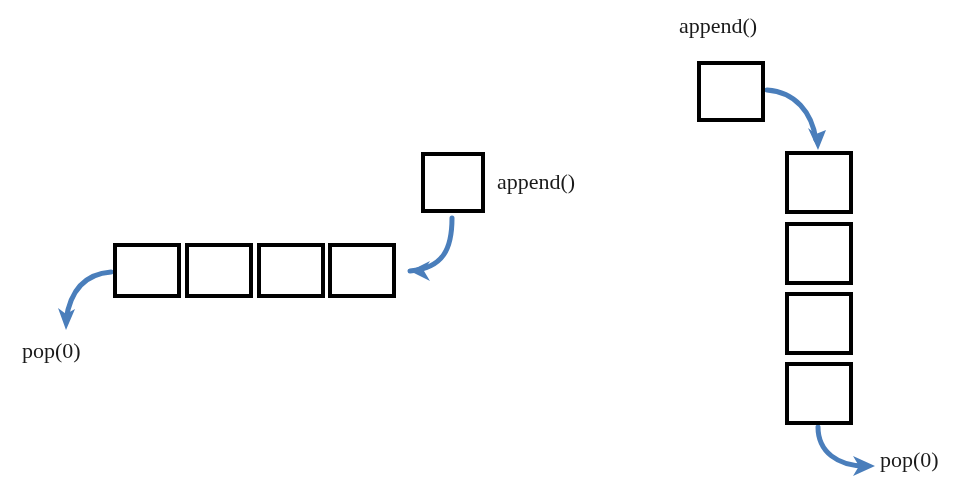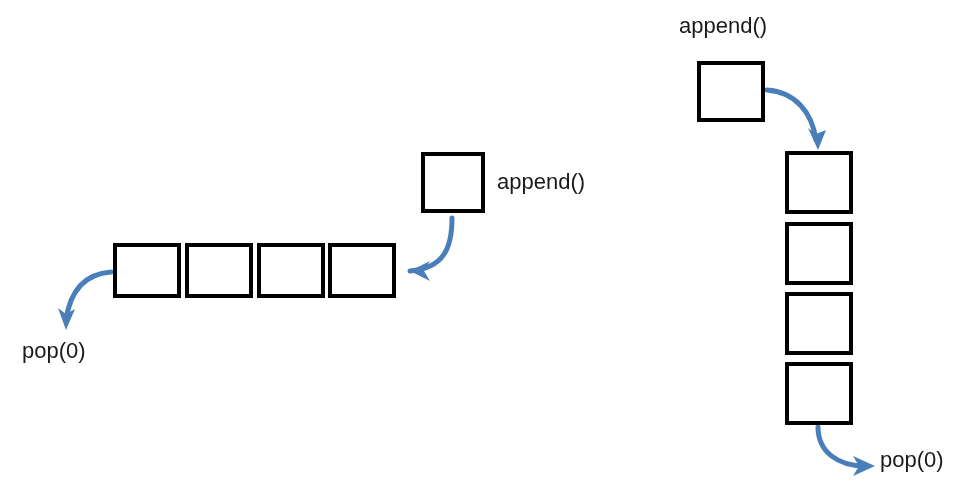--- a/index.html
+++ b/index.html
@@ -20,21 +20,21 @@
   }
   .box {
     position: absolute;
     background: #ffffff;
     border: 4px solid #000000;
     box-sizing: border-box;
   }
   .label {
     position: absolute;
     color: #1a1a1a;
-    font-family: Liberation Sans, sans-serif;
+    font-family: Liberation Serif, serif;
     font-size: 22px;
     line-height: 28px;
     white-space: nowrap;
     letter-spacing: 0px;
   }
   svg.arrows {
     position: absolute;
     left: 0;
     top: 0;
     width: 966px;

